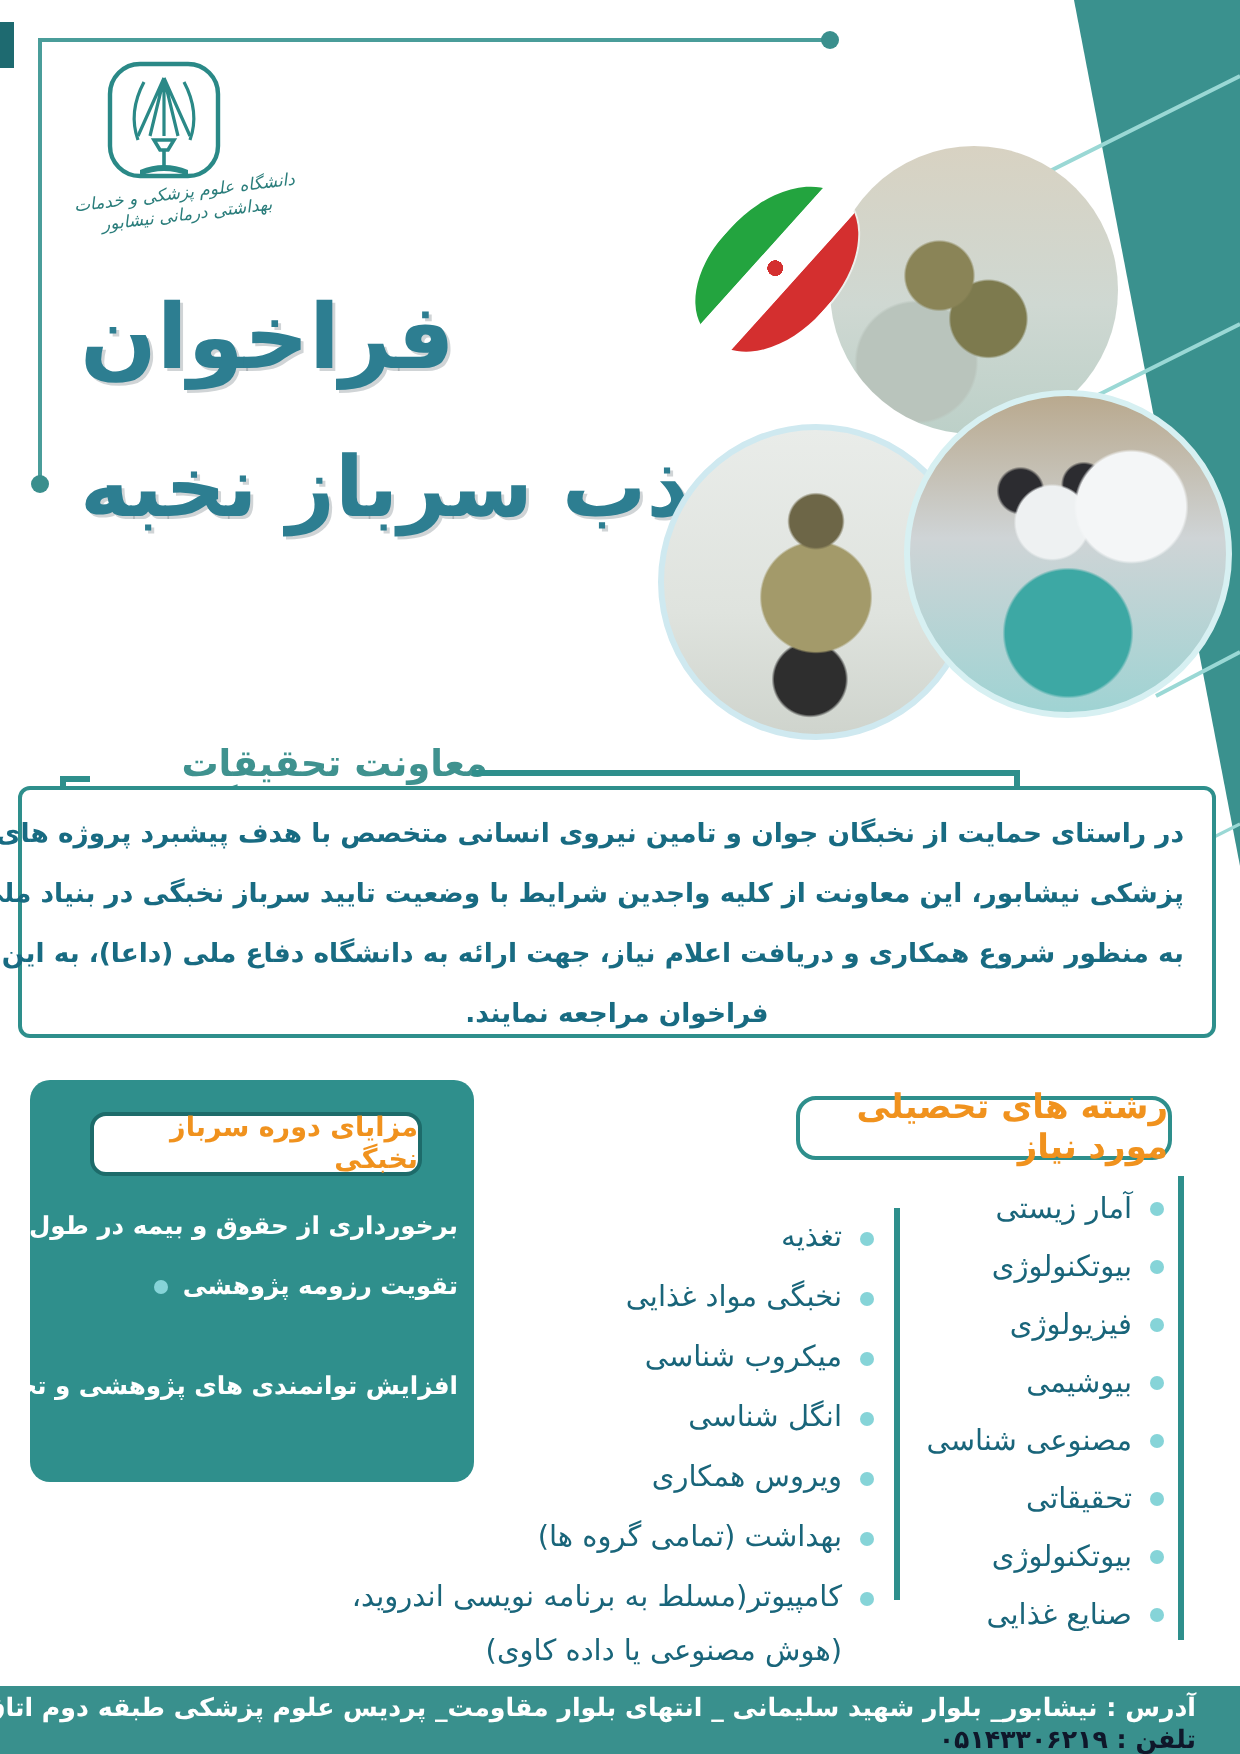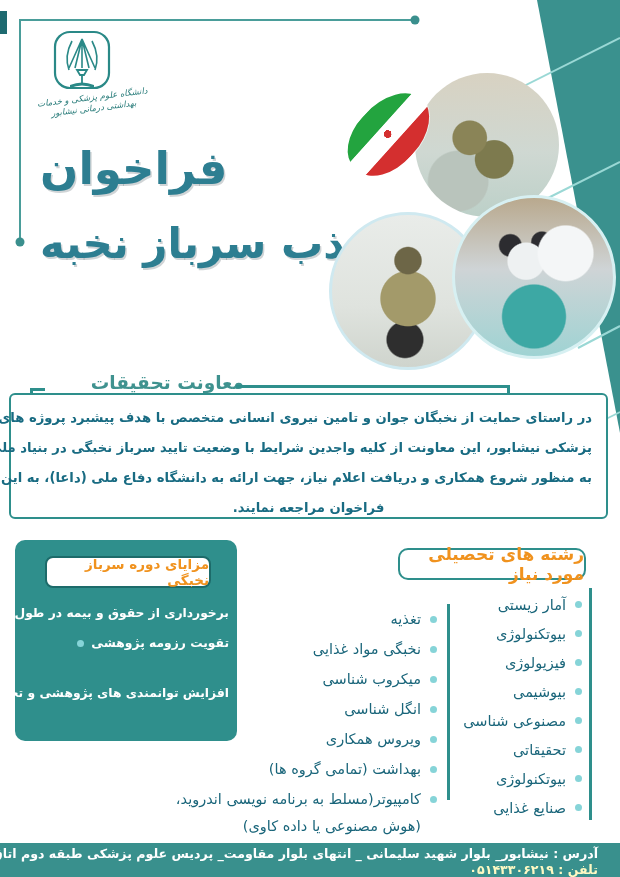--- a/index.html
+++ b/index.html
@@ -92,21 +92,21 @@
   .field-list li{display:flex;direction:rtl;justify-content:flex-start;align-items:center;
                  gap:9px;height:29px;}
   .fl2 li{height:30px;}
   .field-list li .txt{font-size:14.5px;color:#19657a;white-space:nowrap;}
   .fl2 li.cont{height:24px;}
   .fl2 li.cont .txt{margin-right:16px;}
   
   .footer{left:0;top:843px;width:620px;height:34px;background:#39908d;direction:rtl;
           box-sizing:border-box;padding:3px 22px 0 10px;}
   .footer-line1{font-size:12.6px;font-weight:bold;color:#ffffff;text-align:right;white-space:nowrap;}
-  .footer-line2{font-size:12.6px;font-weight:bold;color:#fef9c3;text-align:right;margin-top:1px;}
+  .footer-line2{font-size:12.6px;font-weight:bold;color:#0f172a;text-align:right;margin-top:1px;}
 </style>
 </head>
 <body>
 
 <div class="poster">
 
   <svg class="abs band-svg" viewBox="0 0 620 460" xmlns="http://www.w3.org/2000/svg">
     <polygon points="537,0 620,0 620,433" fill="#3a918e"></polygon>
     <line x1="472" y1="112" x2="620" y2="38" stroke="#9ad8d5" stroke-width="2"></line>
     <line x1="540" y1="202" x2="620" y2="162" stroke="#9ad8d5" stroke-width="2"></line>

